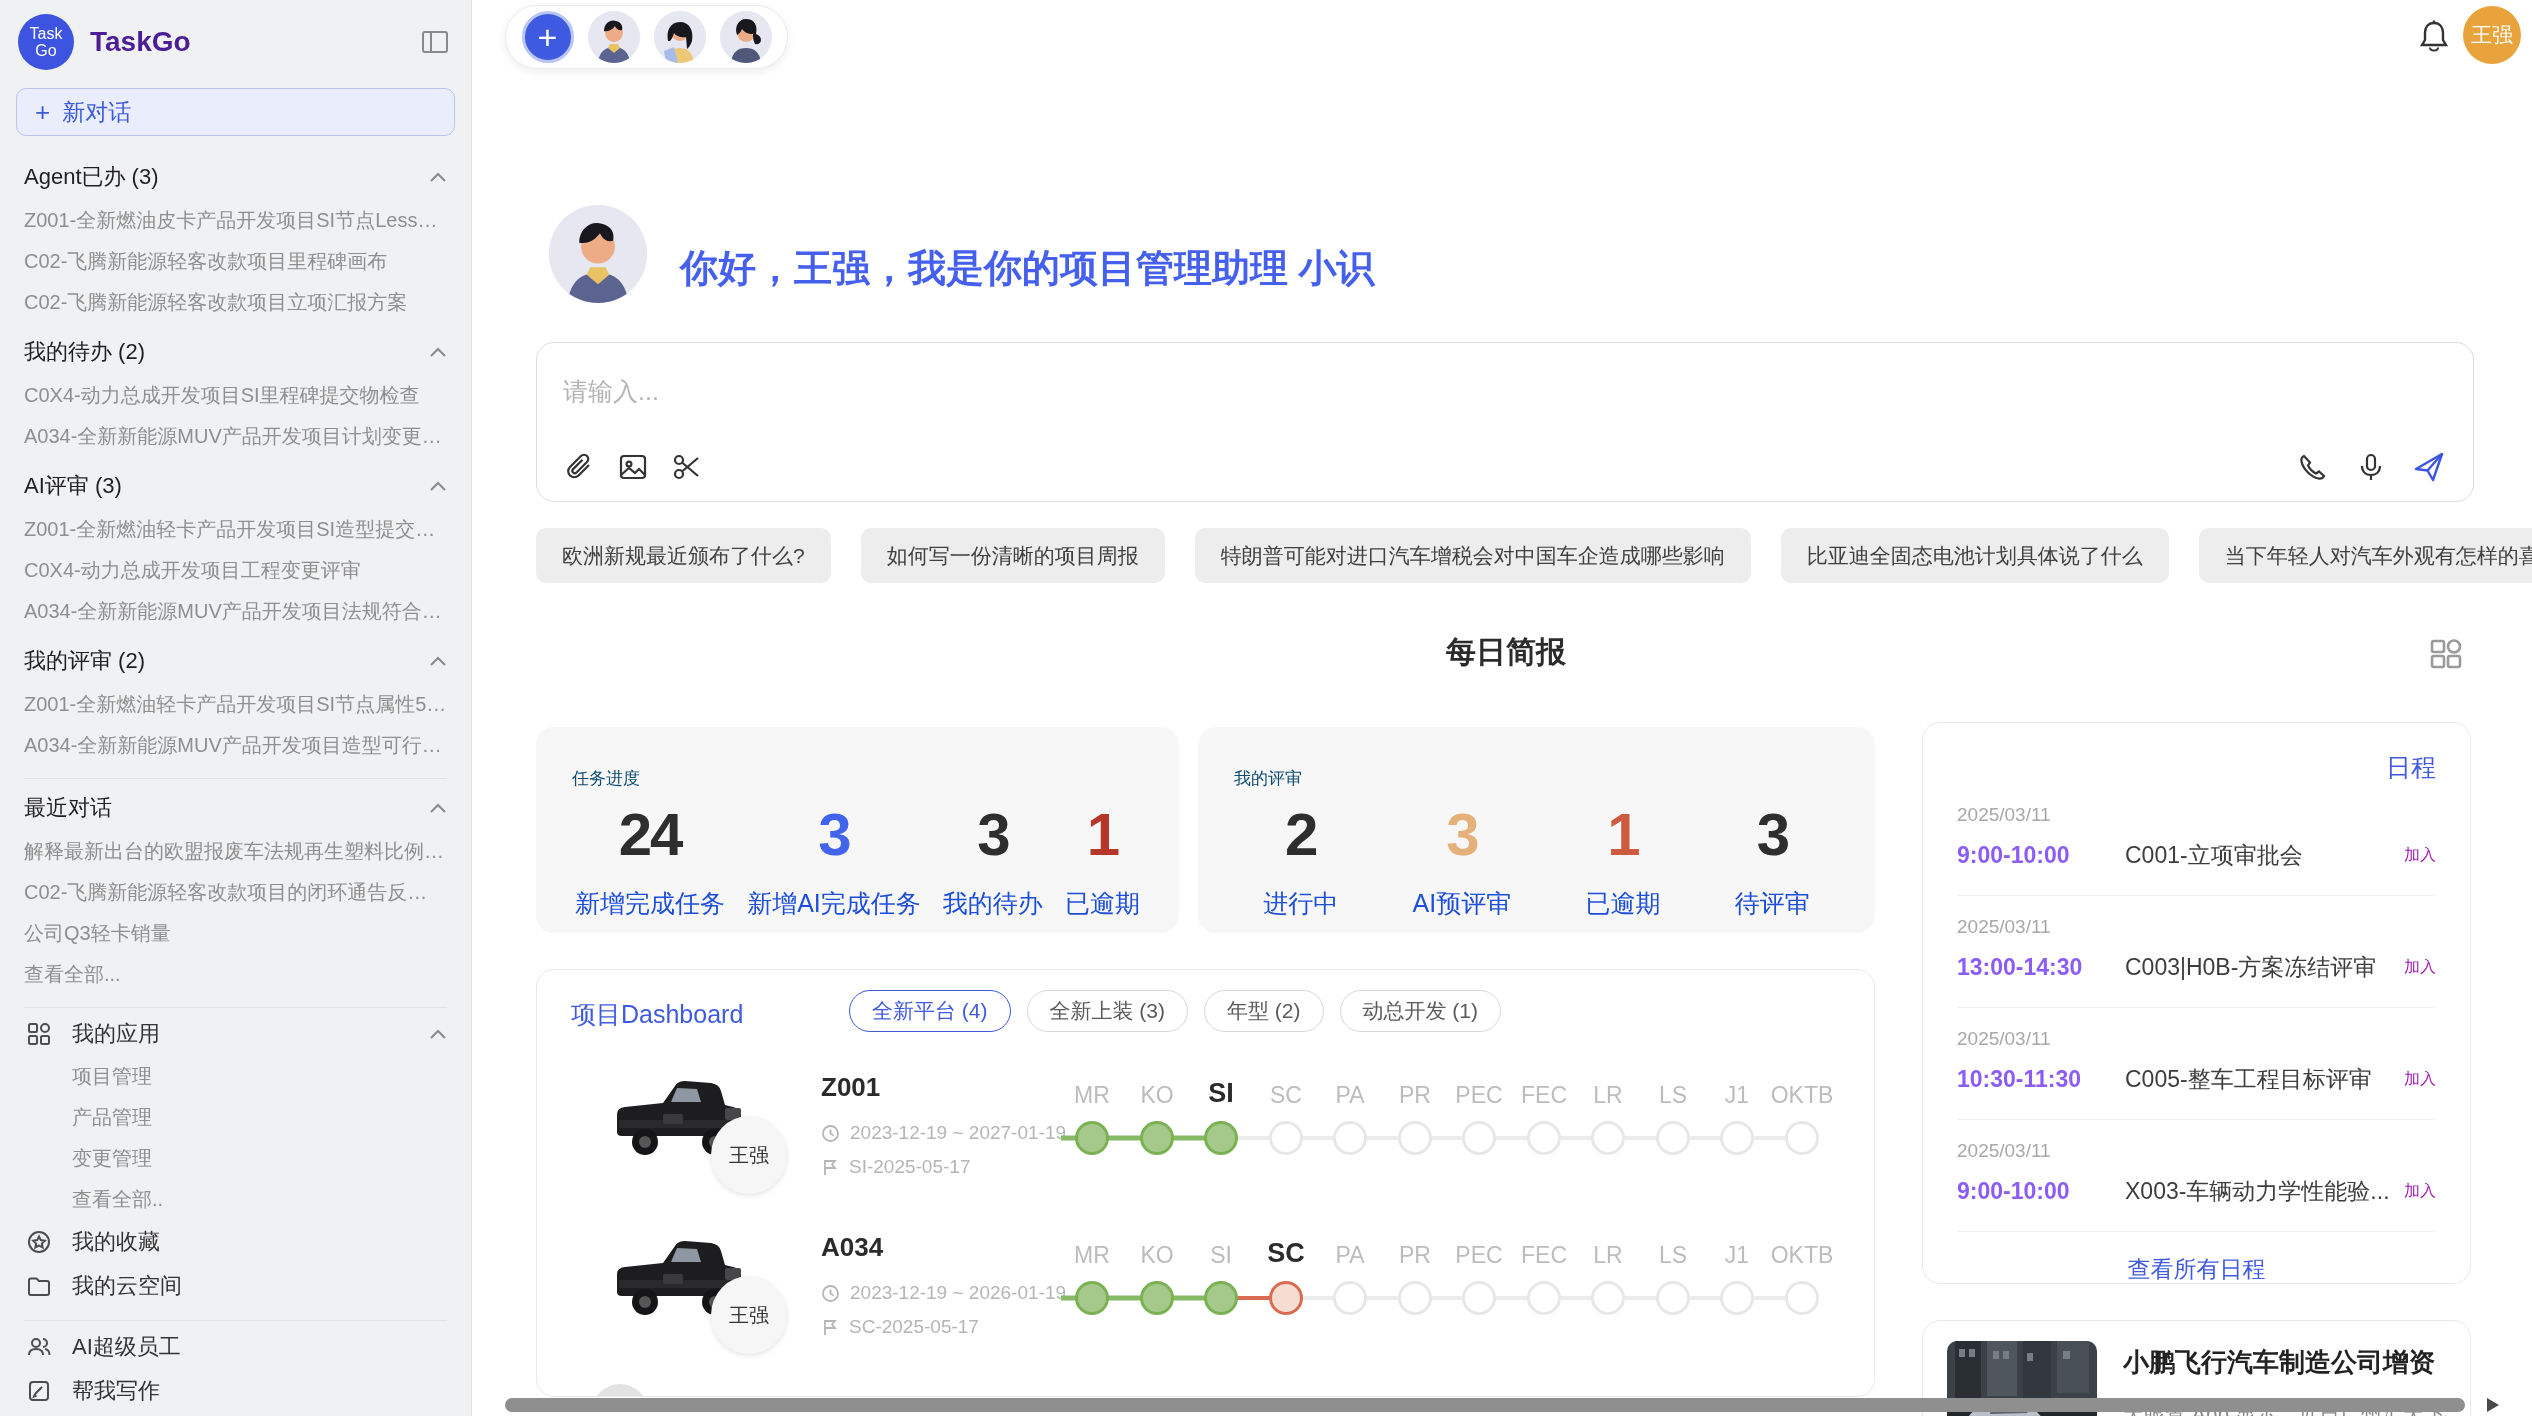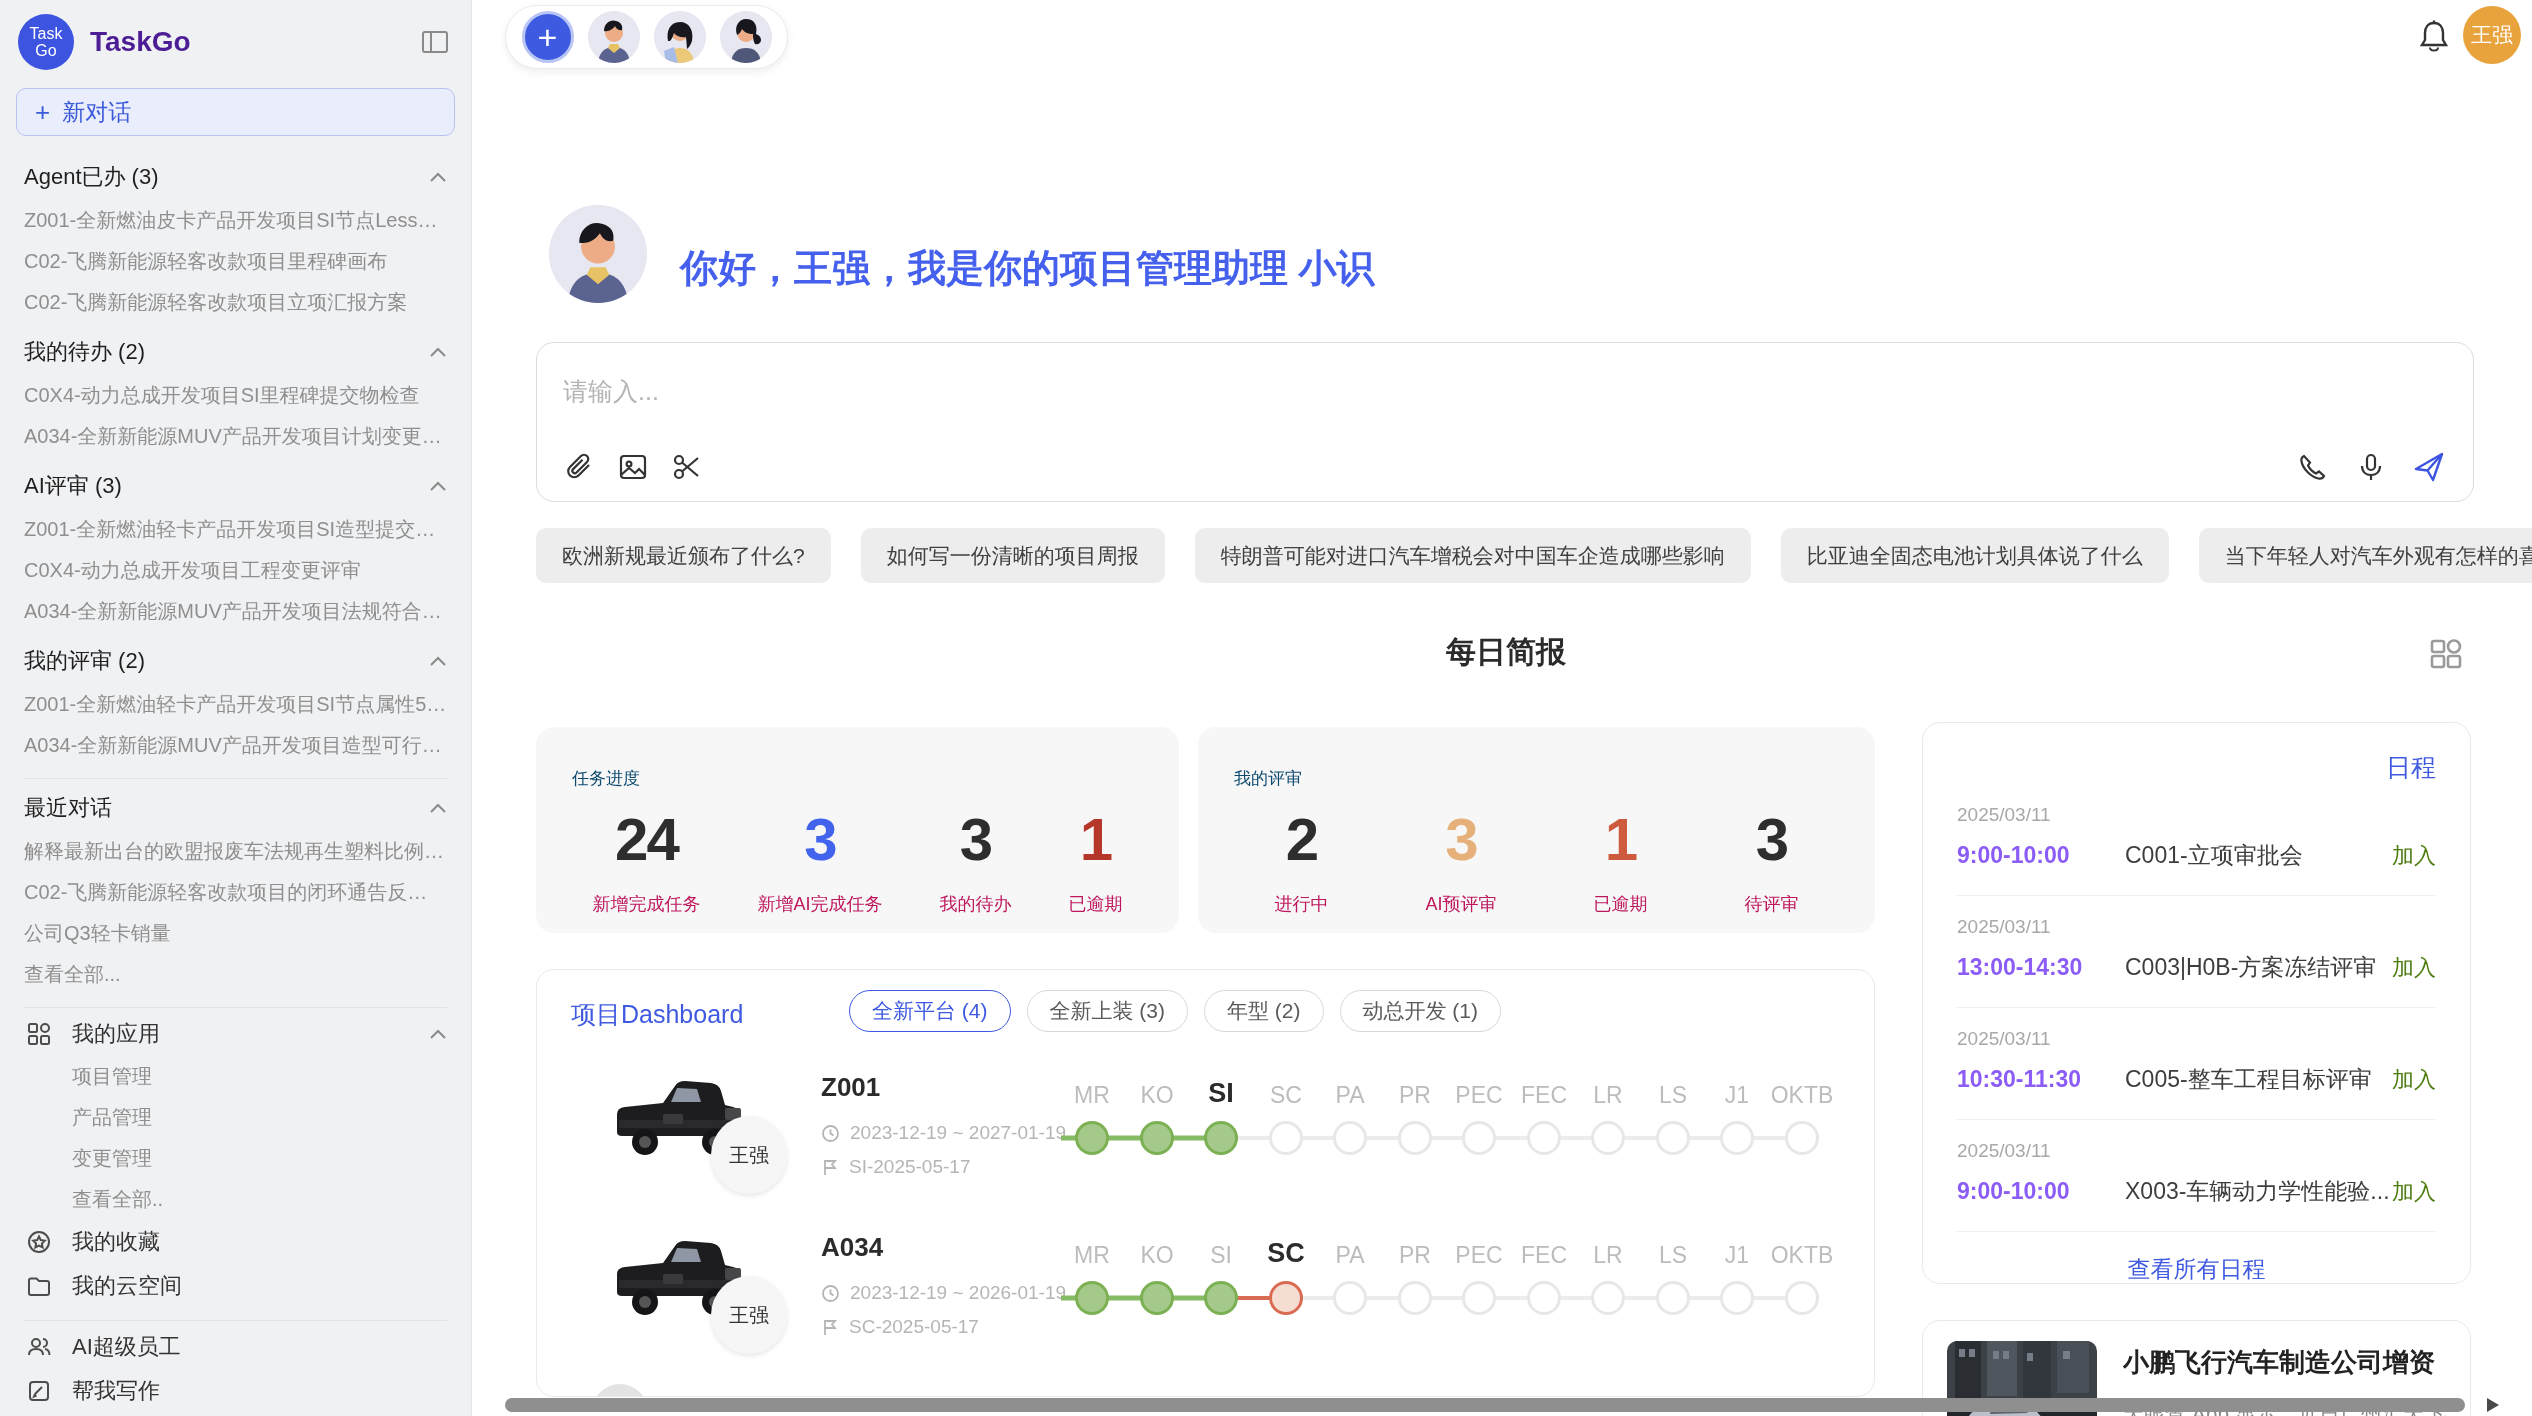--- a/index.html
+++ b/index.html
@@ -68,21 +68,21 @@
   .brief-grid-icon { position:absolute; left:1952px; top:632px; width:44px; height:44px; cursor:pointer; }
 
   .stat-card { position:absolute; top:727px; height:206px; background:#f7f7f8; border-radius:18px; }
   #stat-card-1 { left:64px; width:643px; }
   #stat-card-2 { left:726px; width:677px; }
   .stat-title { position:absolute; left:36px; top:40px; font-size:17px; color:#0c4a6e; }
   .stat-row { position:absolute; left:0; right:0; top:60px; bottom:0; display:flex; justify-content:space-around;
               align-items:center; padding:0 28px; }
   .stat { text-align:center; }
   .stat .v { font-size:60px; font-weight:700; letter-spacing:-2px; }
-  .stat .l { font-size:18px; color:#be185d; margin-top:18px; }
+  .stat .l { font-size:25px; color:#1d4ed8; margin-top:18px; }
   .c-dark { color:#2e2e2e; } .c-blue { color:#4263eb; } .c-red { color:#b5372a; }
   .c-orange { color:#e5b079; } .c-red2 { color:#cf5b3e; }
 
   
   .dash { position:absolute; left:64px; top:969px; width:1339px; height:428px; background:#fff;
           border:1px solid #e9e9e9; border-radius:18px; overflow:hidden; }
   .dash-title { position:absolute; left:34px; top:28px; font-size:25px; color:#3f5ae0; }
   .dash-pills { position:absolute; left:312px; top:20px; display:flex; gap:16px; }
   .pill { height:42px; border-radius:22px; border:1.5px solid #d8d8d8; background:#fff; color:#5a5a5a;
           font-size:21px; display:flex; align-items:center; padding:0 22px; cursor:pointer; white-space:nowrap; }
@@ -104,21 +104,21 @@
   
   .sched { position:absolute; left:1450px; top:722px; width:549px; height:562px; background:#fff;
            border:1px solid #e9e9e9; border-radius:18px; padding:0 34px; overflow:hidden; }
   .sched-title { text-align:right; font-size:25px; color:#3f5ae0; margin-top:28px; }
   .sch-item { padding:20px 0 24px 0; border-bottom:1px solid #efefef; }
   .sch-item:last-of-type { border-bottom:none; }
   .sch-date { font-size:19px; color:#a8a8a8; }
   .sch-row { display:flex; align-items:center; margin-top:14px; }
   .sch-time { width:168px; font-size:23px; color:#8b5cf6; font-weight:600; }
   .sch-name { flex:1; font-size:23px; color:#3d3d3d; white-space:nowrap; overflow:hidden; }
-  .sch-join { font-size:22px; color:#4d7c0f; cursor:pointer; }
+  .sch-join { font-size:16px; color:#a21caf; cursor:pointer; }
   .sched-all { text-align:center; font-size:23px; color:#3f5ae0; margin-top:22px; cursor:pointer; }
 
   .news { position:absolute; left:1450px; top:1320px; width:549px; height:150px; background:#fff;
           border:1px solid #e9e9e9; border-radius:18px; padding:20px 24px; display:flex; }
   .news-img { width:150px; height:100px; border-radius:10px; overflow:hidden; flex:none; }
   .news-body { margin-left:26px; overflow:hidden; }
   .news-title { font-size:26px; font-weight:700; color:#222; margin-top:4px; white-space:nowrap; }
   .news-text { font-size:21px; color:#8a8a8a; margin-top:20px; white-space:nowrap; }
 
   

